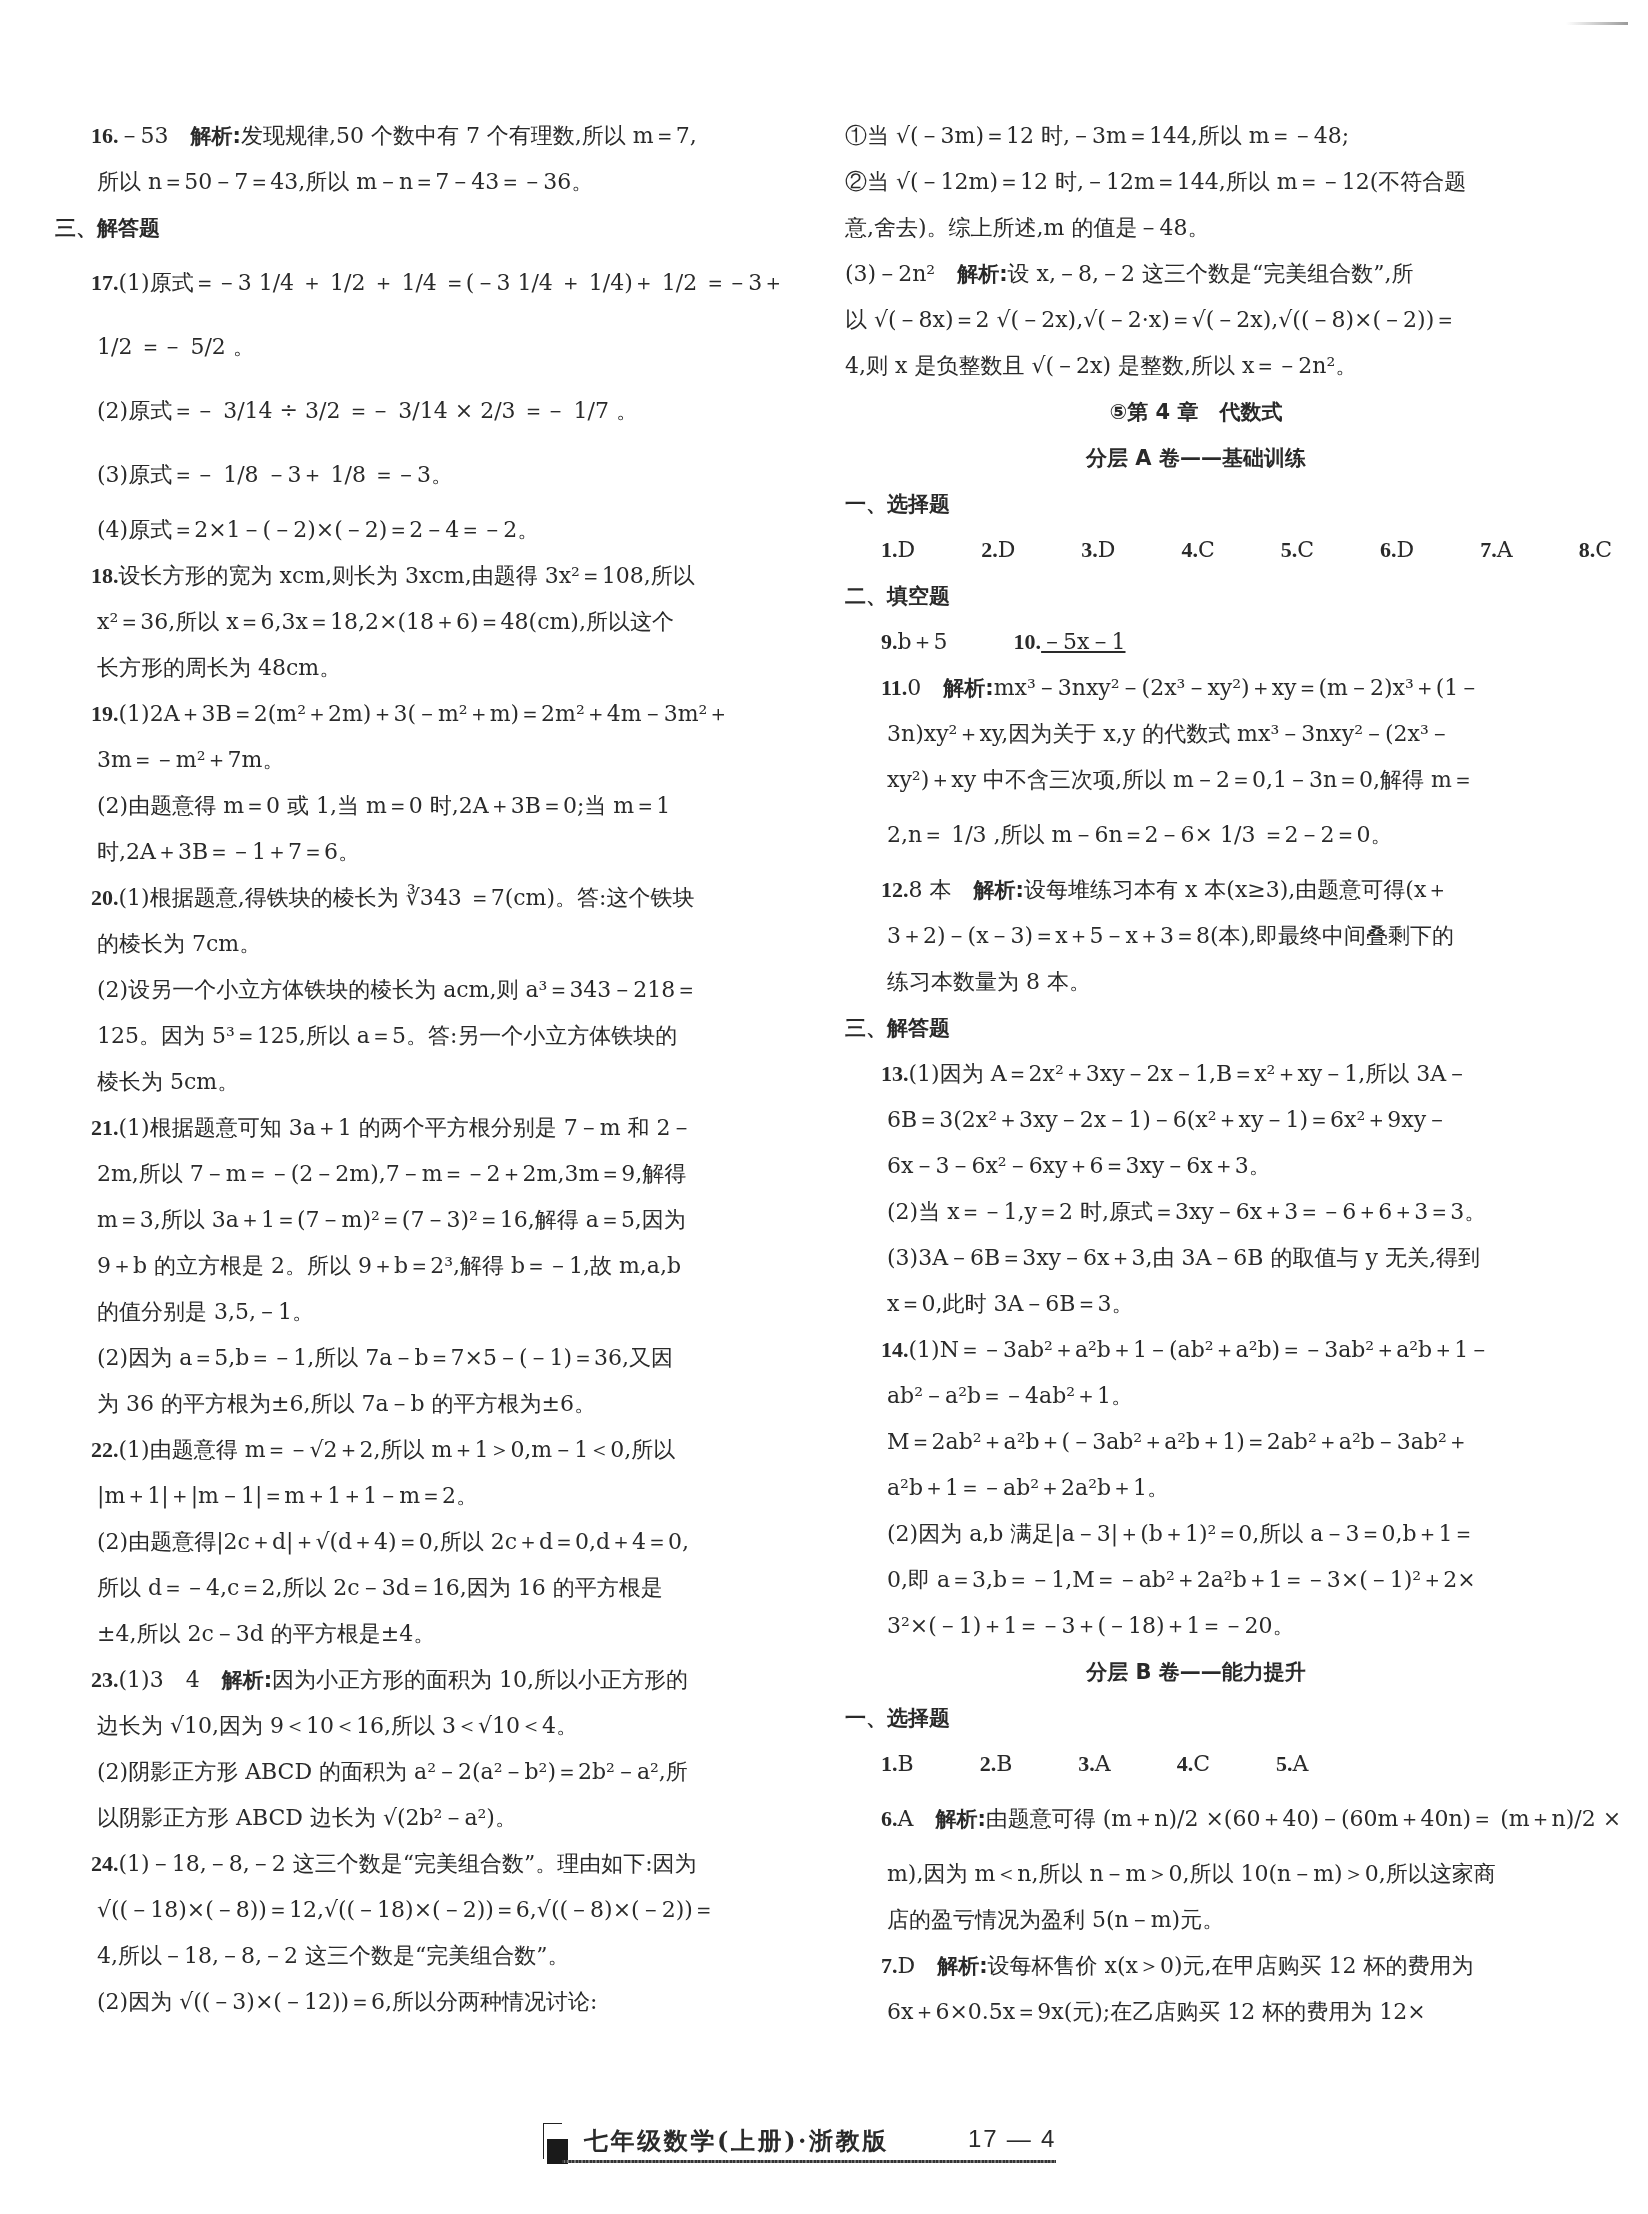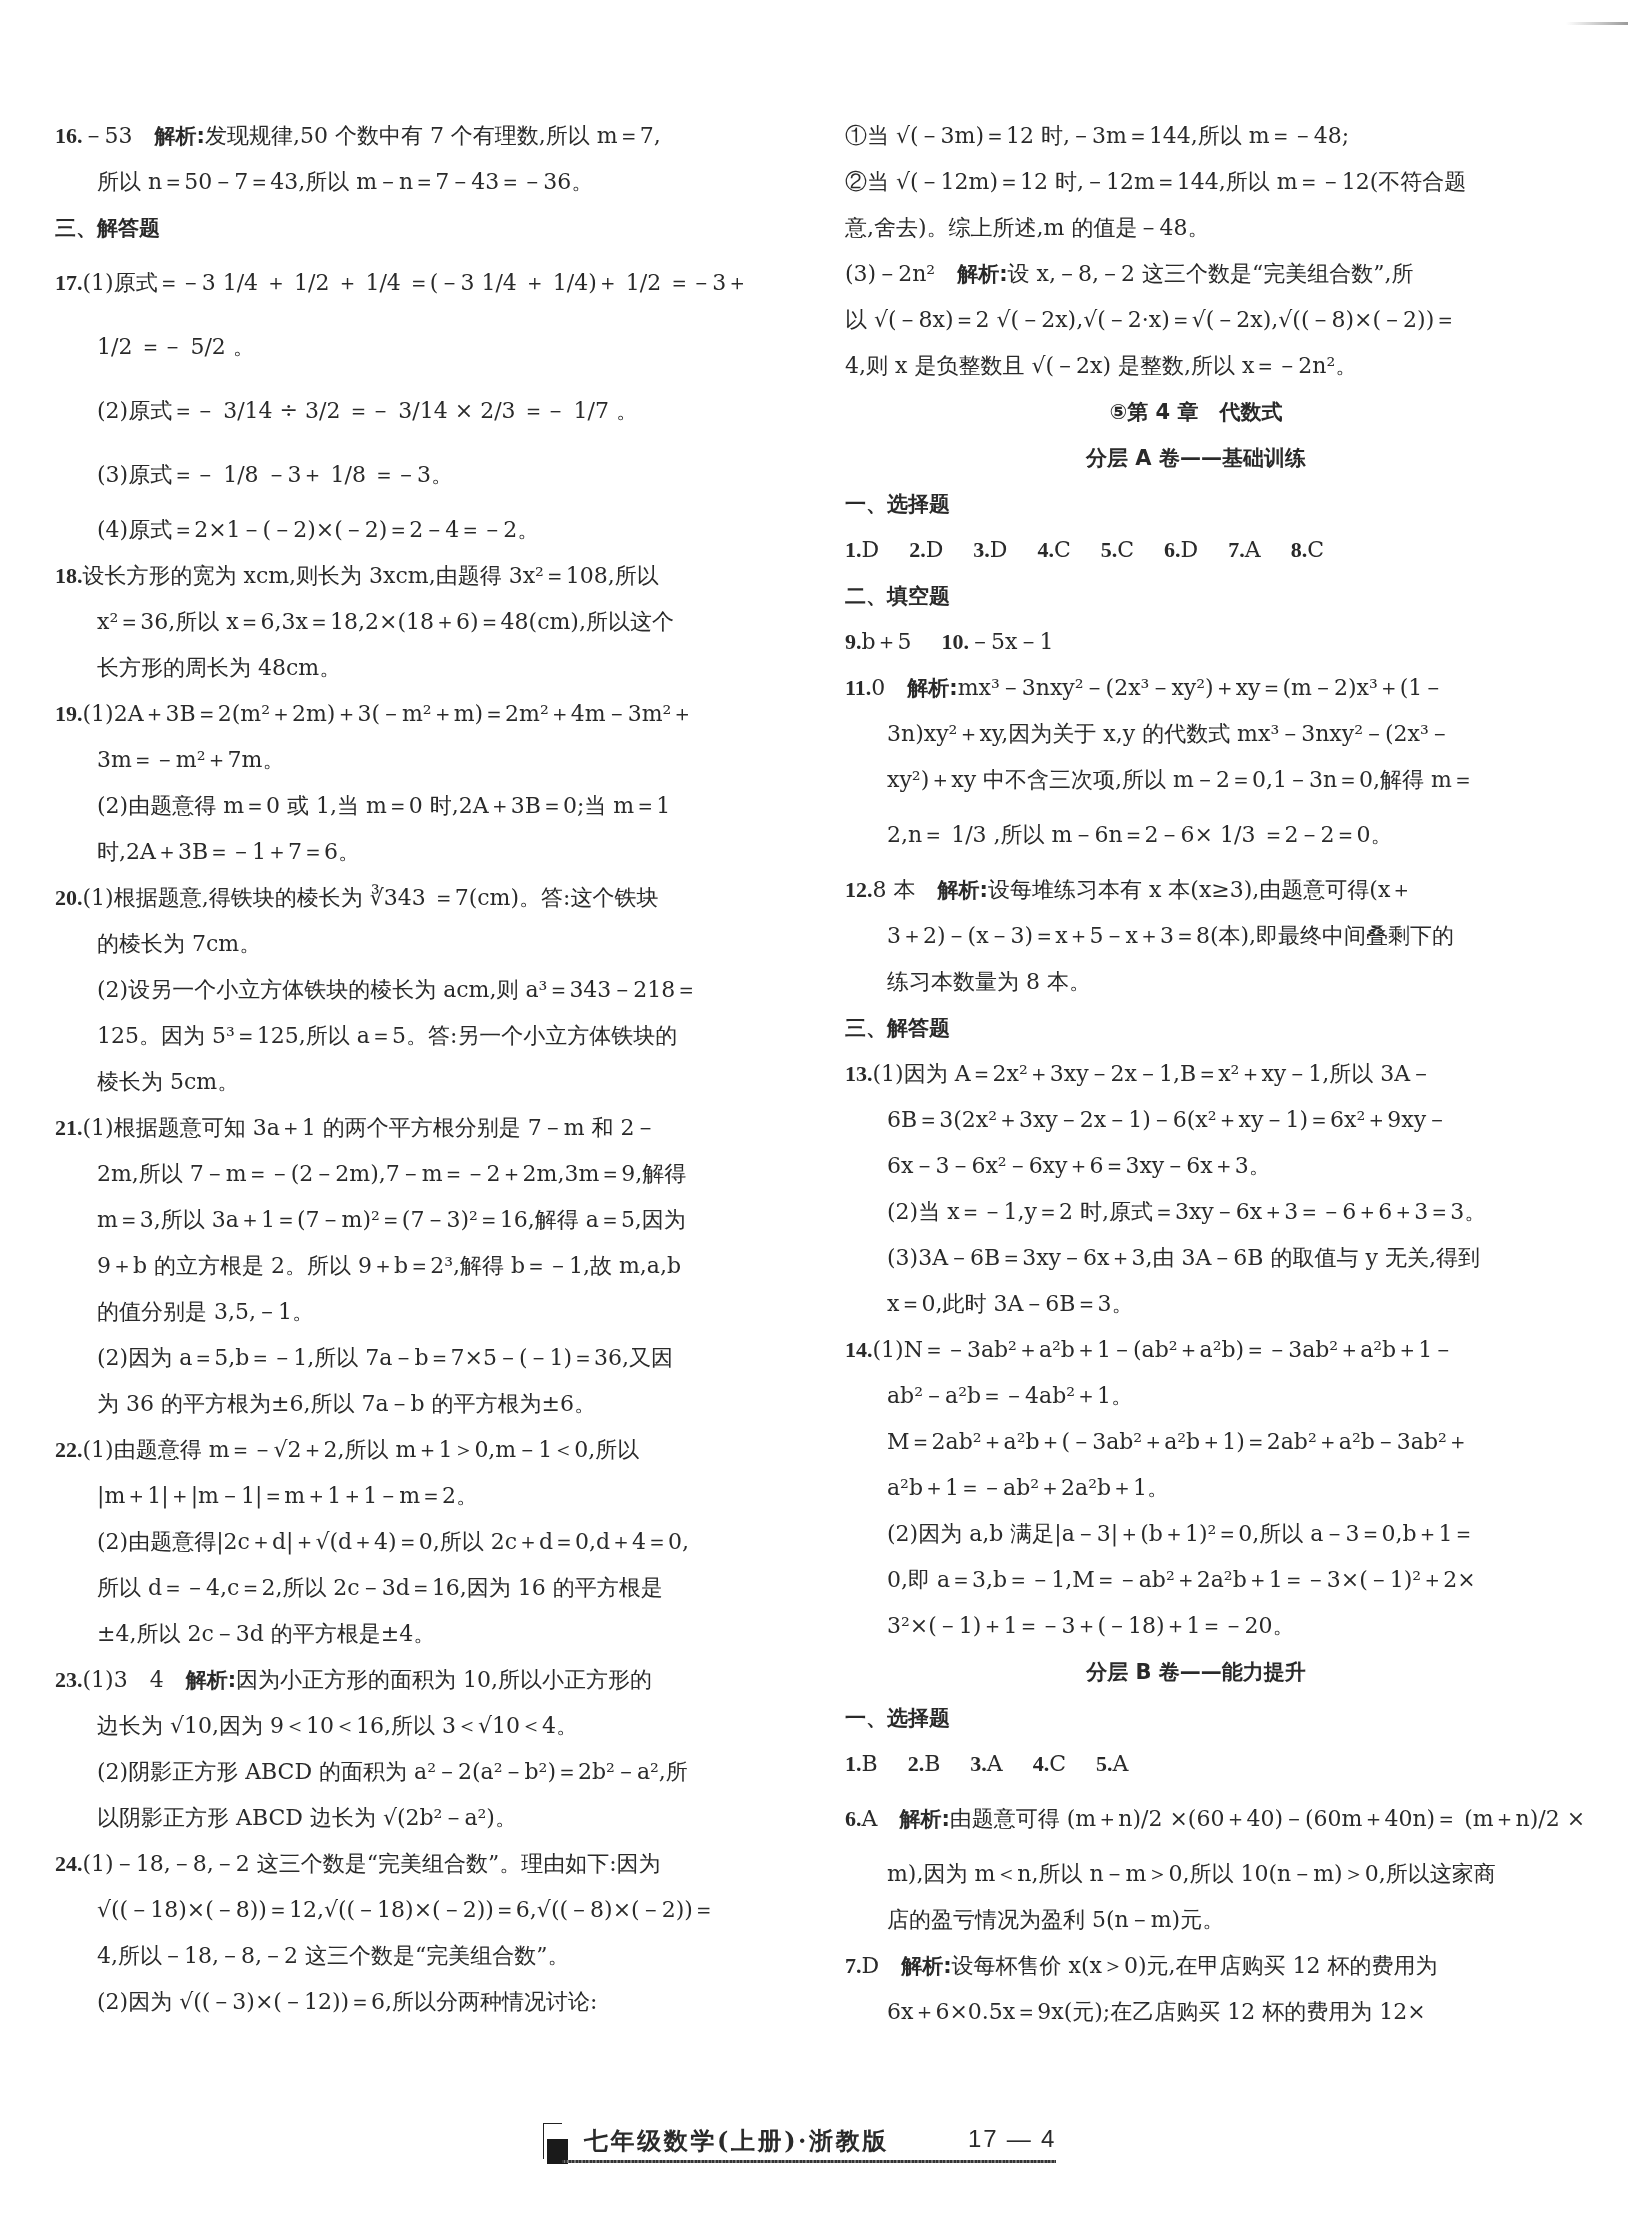--- a/index.html
+++ b/index.html
@@ -14,21 +14,21 @@
   }
   .col {
     position: absolute; top: 113px;
     font-size: 22px; line-height: 46px;
   }
   .col.left { left: 55px; width: 706px; }
   .col.right { left: 845px; width: 702px; }
   .line { white-space: nowrap; height: 46px; }
   .line.indent { padding-left: 42px; }
   .line.tall { height: 64px; line-height: 64px; }
-  .num { font-weight: bold; font-family: "Liberation Serif", serif; }
+  .num { font-weight: bold; font-family: "Liberation Serif", serif; margin-left: 36px; }
   .kw { font-weight: bold; font-family: "DejaVu Sans", sans-serif; font-size: 21px; }
   .sec { font-weight: bold; font-family: "DejaVu Sans", sans-serif; font-size: 21px; }
   .center { text-align: center; }
   .chap { font-weight: bold; font-family: "DejaVu Sans", sans-serif; font-size: 21px; }
   .footer {
     position: absolute; top: 2121px; left: 543px; width: 521px; height: 44px;
   }
   .footer .mark-outline {
     position: absolute; left: 0; top: 1.8px; width: 17.6px; height: 35px;
     border-left: 1.8px solid #222; border-top: 1.8px solid #222;
@@ -101,21 +101,21 @@
     <div class="line"><span>②当 √(－12m)＝12 时,－12m＝144,所以 m＝－12(不符合题</span></div>
     <div class="line"><span>意,舍去)。综上所述,m 的值是－48。</span></div>
     <div class="line"><span>(3)－2n²　</span><span class="kw">解析:</span><span>设 x,－8,－2 这三个数是“完美组合数”,所</span></div>
     <div class="line"><span>以 √(－8x)＝2 √(－2x),√(－2·x)＝√(－2x),√((－8)×(－2))＝</span></div>
     <div class="line"><span>4,则 x 是负整数且 √(－2x) 是整数,所以 x＝－2n²。</span></div>
     <div class="line center chap">⑤第 4 章　代数式</div>
     <div class="line center chap">分层 A 卷——基础训练</div>
     <div class="line sec">一、选择题</div>
     <div class="line"><span class="num">1.</span><span style="margin-right: 30px;">D</span><span class="num">2.</span><span style="margin-right: 30px;">D</span><span class="num">3.</span><span style="margin-right: 30px;">D</span><span class="num">4.</span><span style="margin-right: 30px;">C</span><span class="num">5.</span><span style="margin-right: 30px;">C</span><span class="num">6.</span><span style="margin-right: 30px;">D</span><span class="num">7.</span><span style="margin-right: 30px;">A</span><span class="num">8.</span><span style="margin-right: 30px;">C</span></div>
     <div class="line sec">二、填空题</div>
-    <div class="line"><span class="num">9.</span><span style="margin-right: 30px;">b＋5</span><span class="num">10.</span><span style="">－5x－1</span></div>
+    <div class="line"><span class="num">9.</span><span style="margin-right: 30px;">b＋5</span><span class="num">10.</span><span style=" text-decoration: underline;">－5x－1</span></div>
     <div class="line"><span class="num">11.</span><span>0　</span><span class="kw">解析:</span><span>mx³－3nxy²－(2x³－xy²)＋xy＝(m－2)x³＋(1－</span></div>
     <div class="line indent"><span>3n)xy²＋xy,因为关于 x,y 的代数式 mx³－3nxy²－(2x³－</span></div>
     <div class="line indent"><span>xy²)＋xy 中不含三次项,所以 m－2＝0,1－3n＝0,解得 m＝</span></div>
     <div class="line tall indent"><span>2,n＝ 1/3 ,所以 m－6n＝2－6× 1/3 ＝2－2＝0。</span></div>
     <div class="line"><span class="num">12.</span><span>8 本　</span><span class="kw">解析:</span><span>设每堆练习本有 x 本(x≥3),由题意可得(x＋</span></div>
     <div class="line indent"><span>3＋2)－(x－3)＝x＋5－x＋3＝8(本),即最终中间叠剩下的</span></div>
     <div class="line indent"><span>练习本数量为 8 本。</span></div>
     <div class="line sec">三、解答题</div>
     <div class="line"><span class="num">13.</span><span>(1)因为 A＝2x²＋3xy－2x－1,B＝x²＋xy－1,所以 3A－</span></div>
     <div class="line indent"><span>6B＝3(2x²＋3xy－2x－1)－6(x²＋xy－1)＝6x²＋9xy－</span></div>

